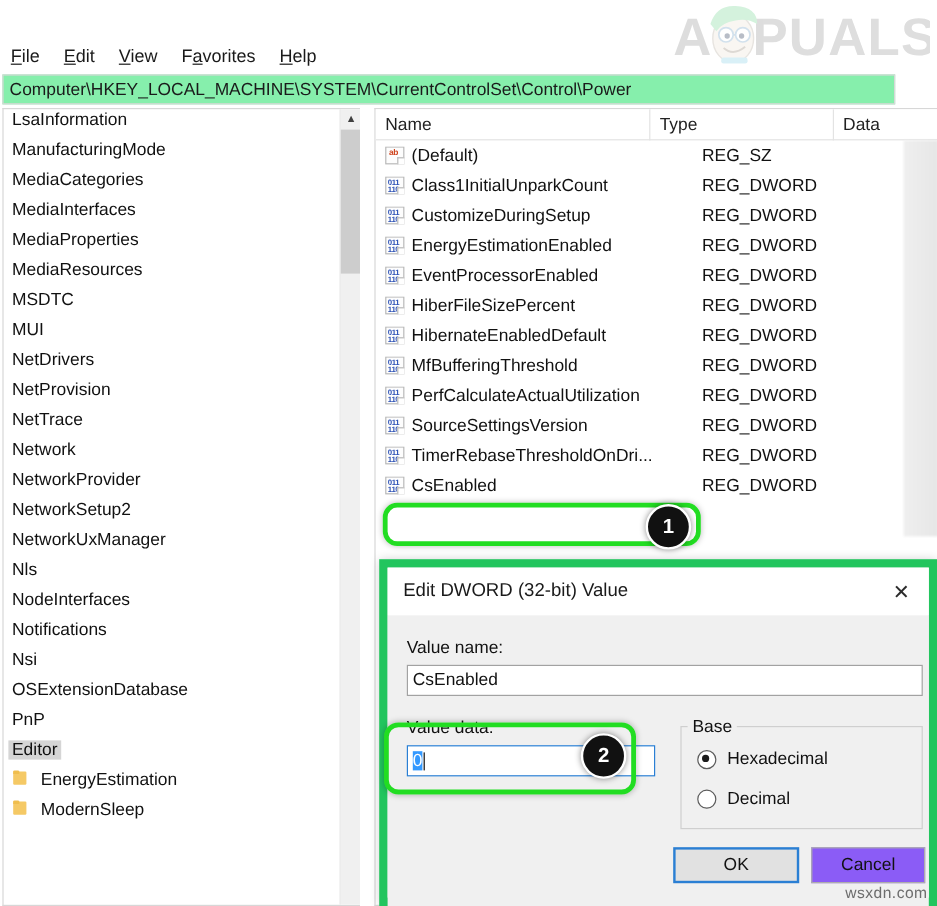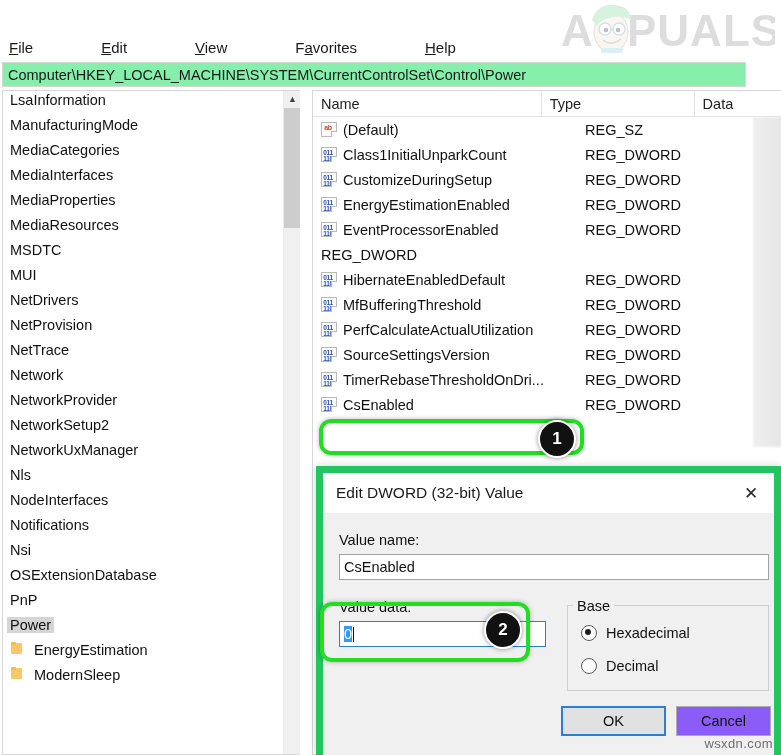--- a/index.html
+++ b/index.html
@@ -66,21 +66,20 @@
   
   .menubar {
     position: absolute;
     left: 0; top: 33px;
     width: 781px; height: 28px;
     background: #ffffff;
     display: flex;
     align-items: center;
     padding-left: 9px;
     box-sizing: border-box;
-    gap: 48px;
   }
   .menu-item {
     font-size: 15px;
     color: #1a1a1a;
     padding: 2px 9px 2px 0;
     margin-right: 11px;
     cursor: default;
     white-space: nowrap;
   }
   .menu-item .mn { text-decoration: underline; }
@@ -549,21 +548,21 @@
           <div class="tree-row">
             <span class="label">Nsi</span>
           </div>
           <div class="tree-row">
             <span class="label">OSExtensionDatabase</span>
           </div>
           <div class="tree-row">
             <span class="label">PnP</span>
           </div>
           <div class="tree-row selected">
-            <span class="label">Power</span>
+            <span class="label">Editor</span>
           </div>
           <div class="tree-row child">
             <span class="folder-ico"></span>
             <span class="label">EnergyEstimation</span>
           </div>
           <div class="tree-row child">
             <span class="folder-ico"></span>
             <span class="label">ModernSleep</span>
           </div>
         </div>
@@ -631,20 +630,27 @@
               <span class="val-ico dw">
                 <span class="tag">011</span>
                 <span class="tag" style="top: 6px;">110</span>
               </span>
               <span>EventProcessorEnabled</span>
             </div>
             <div class="cell-type">REG_DWORD</div>
             <div class="cell-data"></div>
           </div>
           <div class="list-row">
+            <div class="cell-name">
+              <span class="val-ico dw">
+                <span class="tag">011</span>
+                <span class="tag" style="top: 6px;">110</span>
+              </span>
+              <span>HiberFileSizePercent</span>
+            </div>
             <div class="cell-type">REG_DWORD</div>
             <div class="cell-data"></div>
           </div>
           <div class="list-row">
             <div class="cell-name">
               <span class="val-ico dw">
                 <span class="tag">011</span>
                 <span class="tag" style="top: 6px;">110</span>
               </span>
               <span>HibernateEnabledDefault</span>

